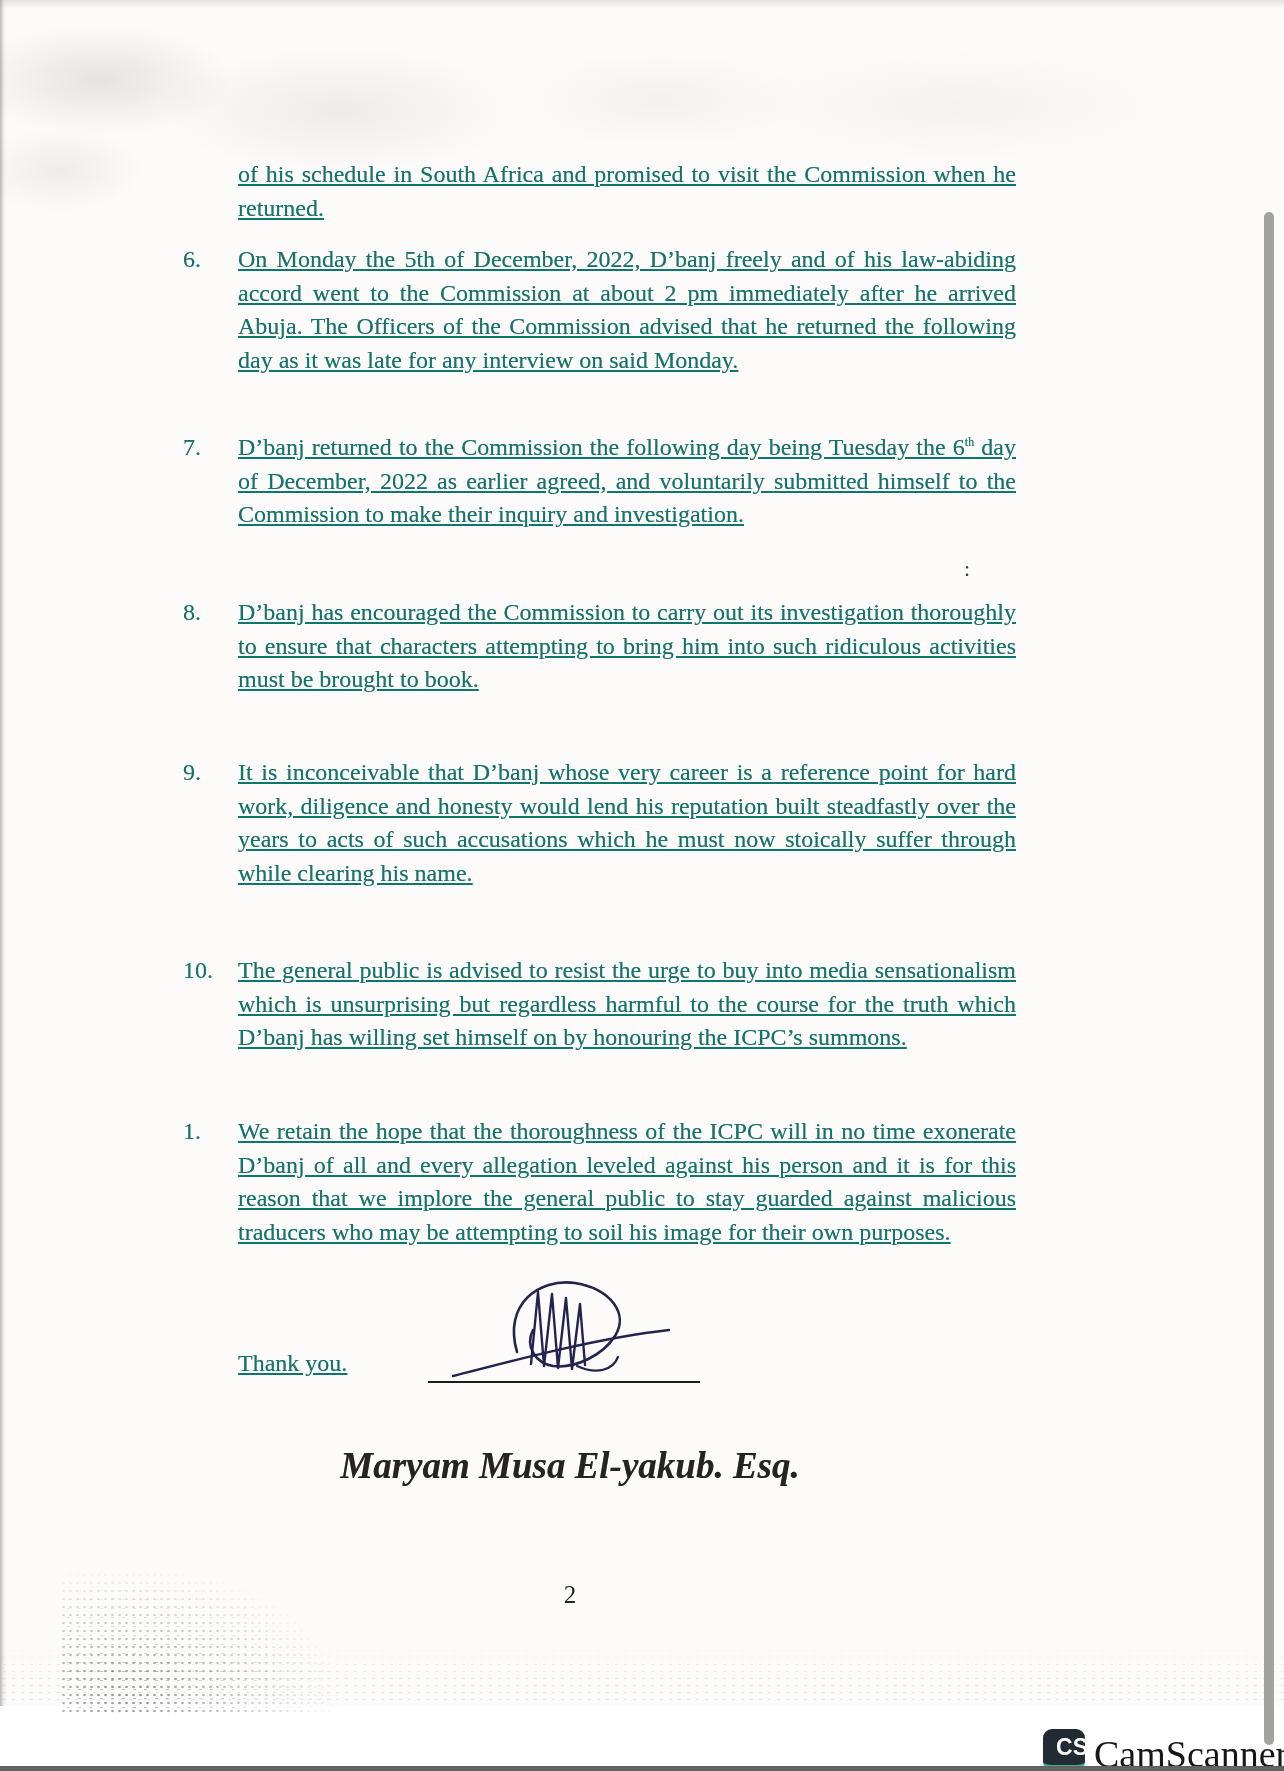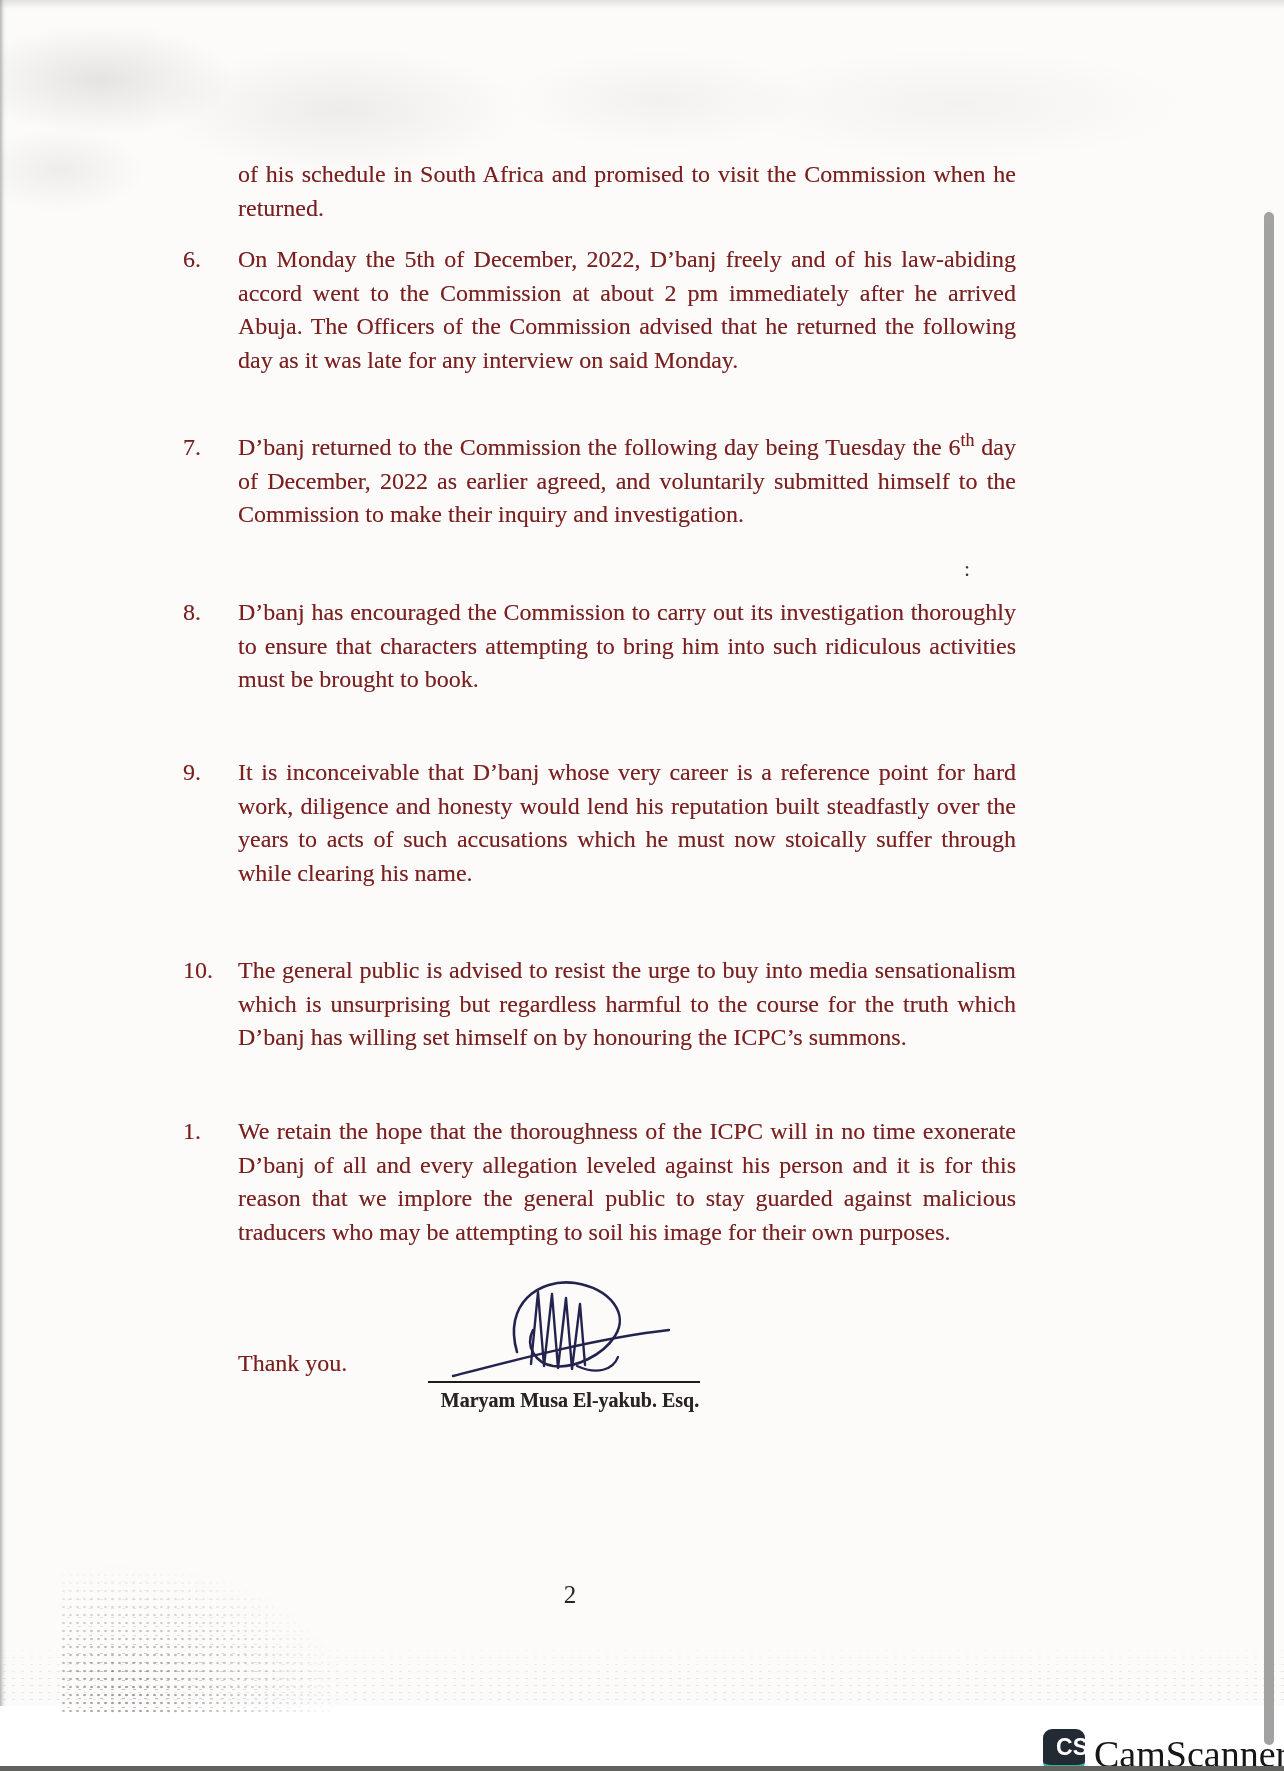--- a/index.html
+++ b/index.html
@@ -25,36 +25,36 @@
     background-size:7px 8px, 11px 9px;background-position:0 0, 3px 4px;
     -webkit-mask-image:radial-gradient(ellipse at 22% 88%, rgba(0,0,0,0.95), transparent 66%);
     mask-image:radial-gradient(ellipse at 22% 88%, rgba(0,0,0,0.95), transparent 66%);}
   .speckle-band{left:0;top:1640px;width:1284px;height:62px;pointer-events:none;opacity:0.18;
     background-image:radial-gradient(rgba(60,56,52,0.6) 1px, transparent 1.3px);
     background-size:9px 7px;
     -webkit-mask-image:linear-gradient(to bottom, transparent, black 60%, black);
     mask-image:linear-gradient(to bottom, transparent, black 60%, black);}
 
   
-  .doc-text{font-size:24px;line-height:33.5px;color:#7f1d1d;
-            text-shadow:0 0 0.5px rgba(45,40,35,0.45);}
+  .doc-text{font-size:24px;line-height:33.5px;color:#0f766e;
+            text-shadow:0 0 0.5px rgba(45,40,35,0.45);text-decoration:underline;}
   .para{left:238px;width:778px;text-align:justify;}
   .item{left:183px;width:833px;padding-left:55px;box-sizing:border-box;text-align:justify;}
   .item .num{position:absolute;left:0;top:0;}
-  sup{font-size:18px;line-height:0;vertical-align:9px;letter-spacing:0;}
+  sup{font-size:12px;line-height:0;vertical-align:9px;letter-spacing:0;}
 
   .artifact-colon{left:964px;top:556px;font-size:22px;color:#3a3632;}
   .closing{left:238px;top:1311px;margin-top:36px;}
 
   
   .sig-svg{left:445px;top:1272px;width:235px;height:120px;}
   .sig-line{left:428px;top:1381px;width:272px;height:2px;background:#1e1c1a;}
   .sig-center{left:300px;width:540px;text-align:center;color:#272320;
               text-shadow:0 0 0.5px rgba(45,40,35,0.45);}
-  .sig-name{top:1389px;font-size:20px;font-weight:bold;}
+  .sig-name{top:1444px;font-size:37px;font-weight:bold;font-style:italic;}
   .sig-title{top:1449px;font-size:25px;}
   .sig-org{top:1496px;font-size:25.5px;letter-spacing:0.5px;}
   .org-mark{font-size:22px;margin-right:2px;}
   .pageno{left:540px;top:1581px;width:60px;text-align:center;font-size:25px;color:#272320;}
 
   
   .scroll-thumb{left:1264px;top:212px;width:10px;height:1533px;background:#a2a2a0;border-radius:6px;}
 
   
   .cs-badge{left:1043px;top:1729px;width:42px;height:42px;background:#222a34;border-radius:9px;

